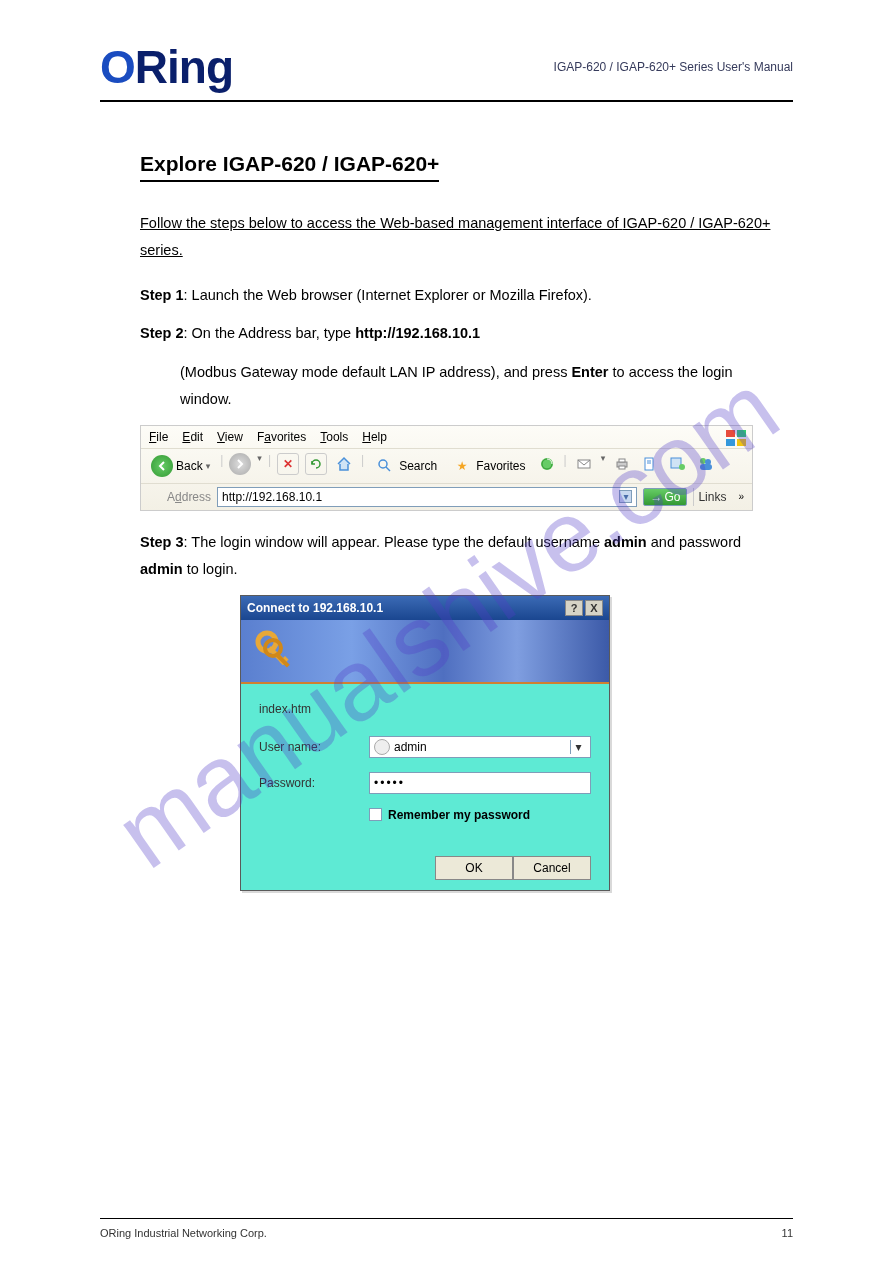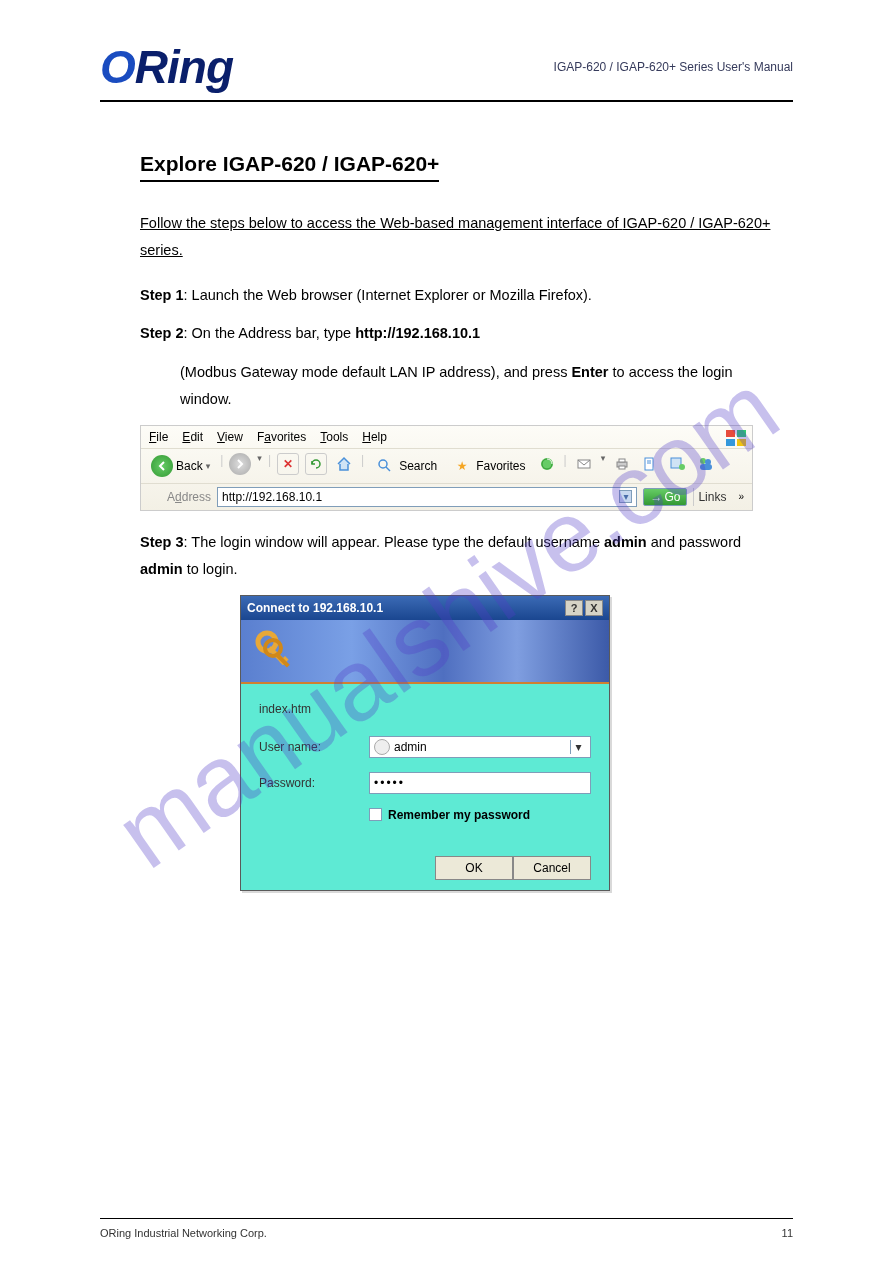--- a/index.html
+++ b/index.html
@@ -10,21 +10,21 @@
     height: 1263px;
     position: relative;
     overflow: hidden;
   }
   .page {
     padding: 40px 100px 20px 100px;
     position: relative;
     height: 100%;
   }
   .header { border-bottom: 2px solid #000; padding-bottom: 10px; margin-bottom: 20px; height: 62px; position: relative; }
-  .logo { font-size: 46px; font-weight: bold; font-style: italic; color: #0a1f6b; font-family: Arial, sans-serif; letter-spacing: -1px; }
+  .logo { font-size: 46px; font-weight: bold; color: #0a1f6b; font-family: Arial, sans-serif; letter-spacing: -1px; }
   .logo .o { color: #1a4cc0; }
   .logo .ring { color: #0a1f6b; }
   .header-right { position: absolute; right: 0; top: 20px; font-size: 12px; color: #353a5b; }
   .section-title { font-size: 21px; font-weight: bold; color: #000; border-bottom: 2.5px solid #000; display: inline-block; padding-bottom: 4px; margin-top: 30px; margin-left: 40px; margin-bottom: 28px; }
   .body-text { font-size: 14.5px; color: #000; line-height: 1.85; margin-left: 40px; margin-right: 20px; margin-bottom: 18px; text-decoration: underline; }
   .step { font-size: 14.5px; color: #000; line-height: 1.85; margin-left: 40px; margin-right: 20px; margin-bottom: 12px; }
   .step-indent { margin-left: 80px; }
   .watermark {
     position: absolute;
     left: 50%;

